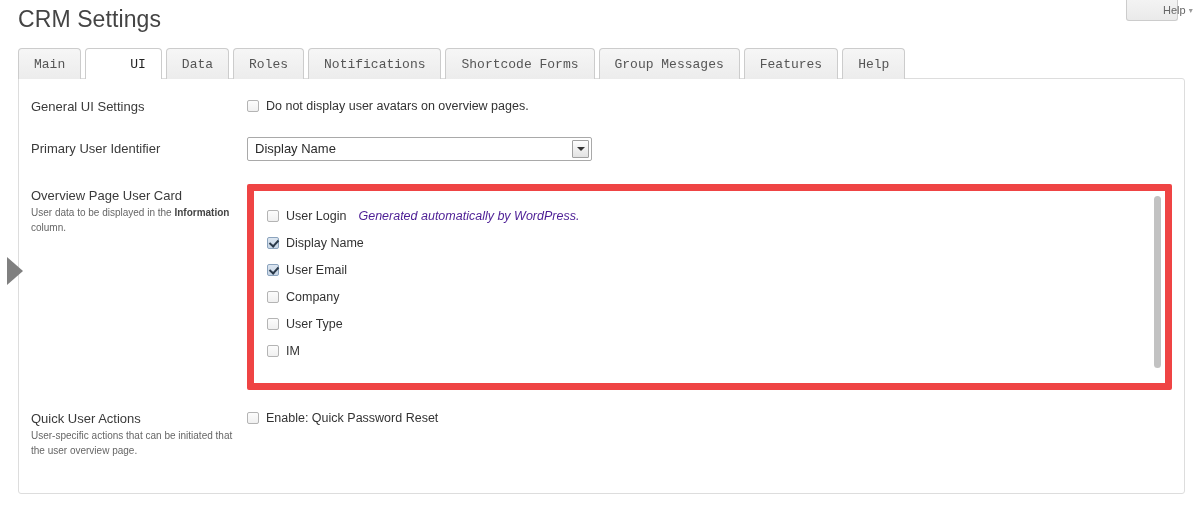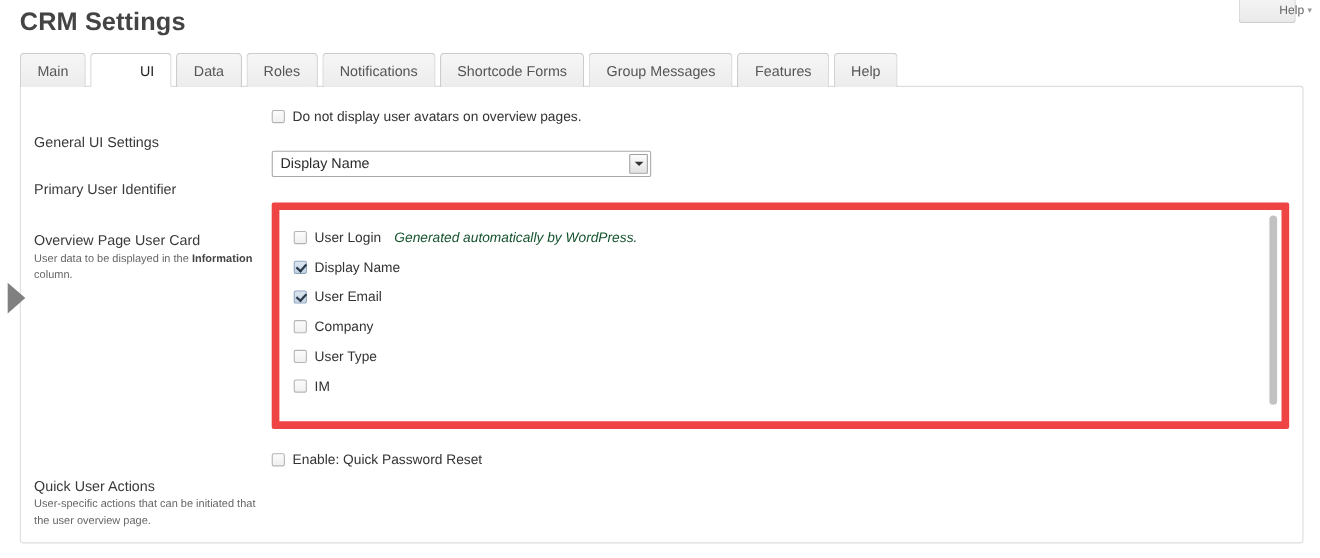--- a/index.html
+++ b/index.html
@@ -50,36 +50,37 @@
     position: relative;
     top: -1px;
   }
 
   
   .page-title {
     position: absolute;
     left: 18px;
     top: 6px;
     font-size: 23px;
-    font-weight: 700;
+    font-weight: 400;
     color: #444444;
     letter-spacing: 0.1px;
     white-space: nowrap;
   }
 
   
   .tab-strip {
     position: absolute;
     left: 18px;
     top: 48px;
     height: 31px;
     display: flex;
     align-items: center;
     gap: 4px;
     z-index: 3;
+    font-family: Liberation Mono, monospace;
   }
   .tab {
     box-sizing: border-box;
     height: 31px;
     padding: 0 15px;
     display: flex;
     align-items: center;
     justify-content: center;
     font-size: 13px;
     color: #555555;
@@ -145,21 +146,20 @@
     position: absolute;
     left: 0;
     width: 100%;
   }
   .row-label {
     position: absolute;
     left: 12px;
     width: 205px;
     font-size: 13px;
     color: #444444;
-    margin-top: 23px;
   }
   .row-label .label-title {
     display: block;
     color: #3a3a3a;
     line-height: 17px;
   }
   .row-label .label-desc {
     display: block;
     margin-top: 1px;
     font-size: 10px;
@@ -208,21 +208,21 @@
     display: flex;
     align-items: center;
     gap: 7px;
     font-size: 12.5px;
     color: #333333;
     white-space: nowrap;
     cursor: pointer;
   }
   .cb-hint {
     font-style: italic;
-    color: #14532d;
+    color: #4c1d95;
     font-size: 12.5px;
     margin-left: 5px;
   }
 
   
   .select-wrap {
     position: relative;
     width: 345px;
     height: 24px;
     box-sizing: border-box;

